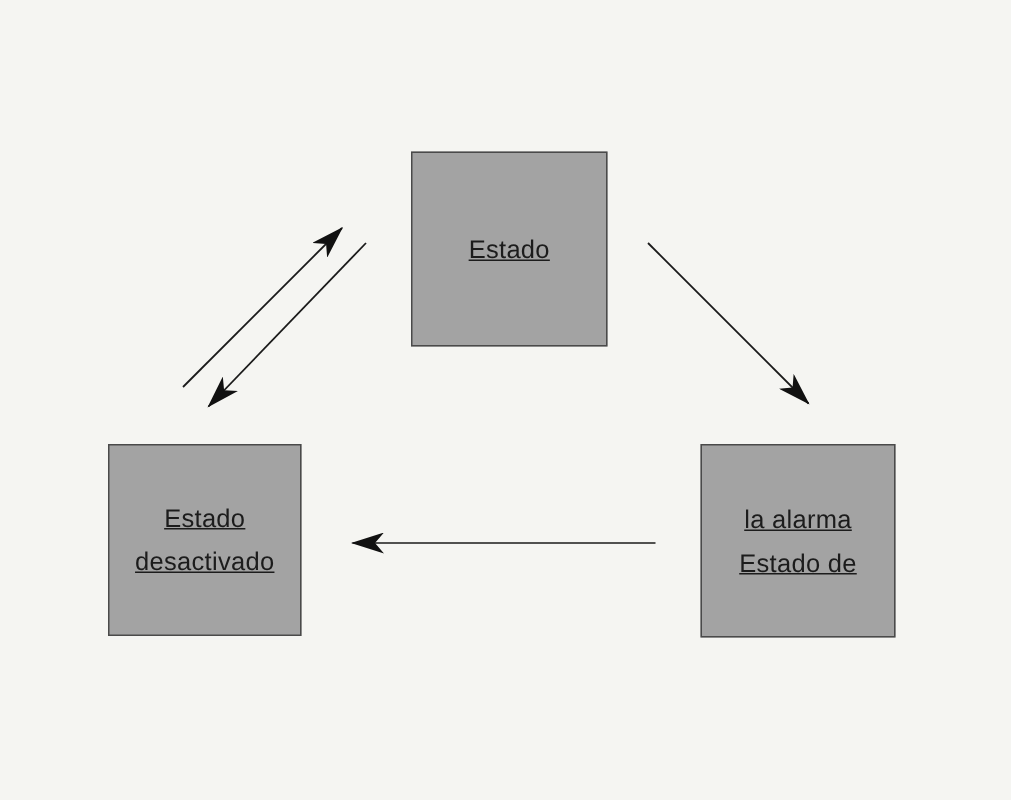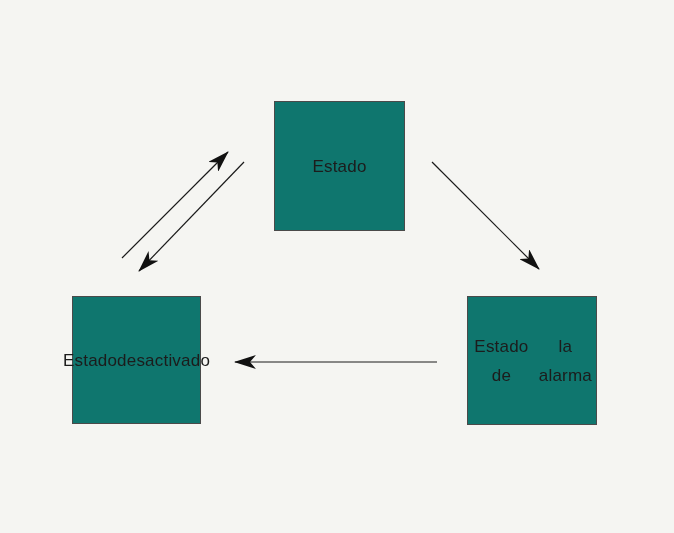--- a/index.html
+++ b/index.html
@@ -22,31 +22,32 @@
     position: absolute;
     left: 0;
     top: 0;
     width: 674px;
     height: 533px;
     pointer-events: none;
   }
   .node {
     position: absolute;
     box-sizing: border-box;
-    background: #0f766e;
+    background: #a3a3a3;
     border: 1px solid #4a4a4a;
     color: #1c1c1c;
     font-size: 17px;
     line-height: 29px;
     letter-spacing: 0.2px;
     display: flex;
-    flex-direction: row;
+    flex-direction: column;
     align-items: center;
     justify-content: center;
     text-align: center;
+    text-decoration: underline;
   }
   .node span {
     display: block;
   }
   .node-activado {
     left: 274px;
     top: 101px;
     width: 131px;
     height: 130px;
   }
@@ -87,17 +88,17 @@
   <div class="node node-activado">
     <span>Estado</span>
   </div>
 
   <div class="node node-desactivado">
     <span>Estado</span>
     <span>desactivado</span>
   </div>
 
   <div class="node node-alarma">
+    <span>la alarma</span>
     <span>Estado de</span>
-    <span>la alarma</span>
   </div>
 
 </div>
 
 </body></html>

